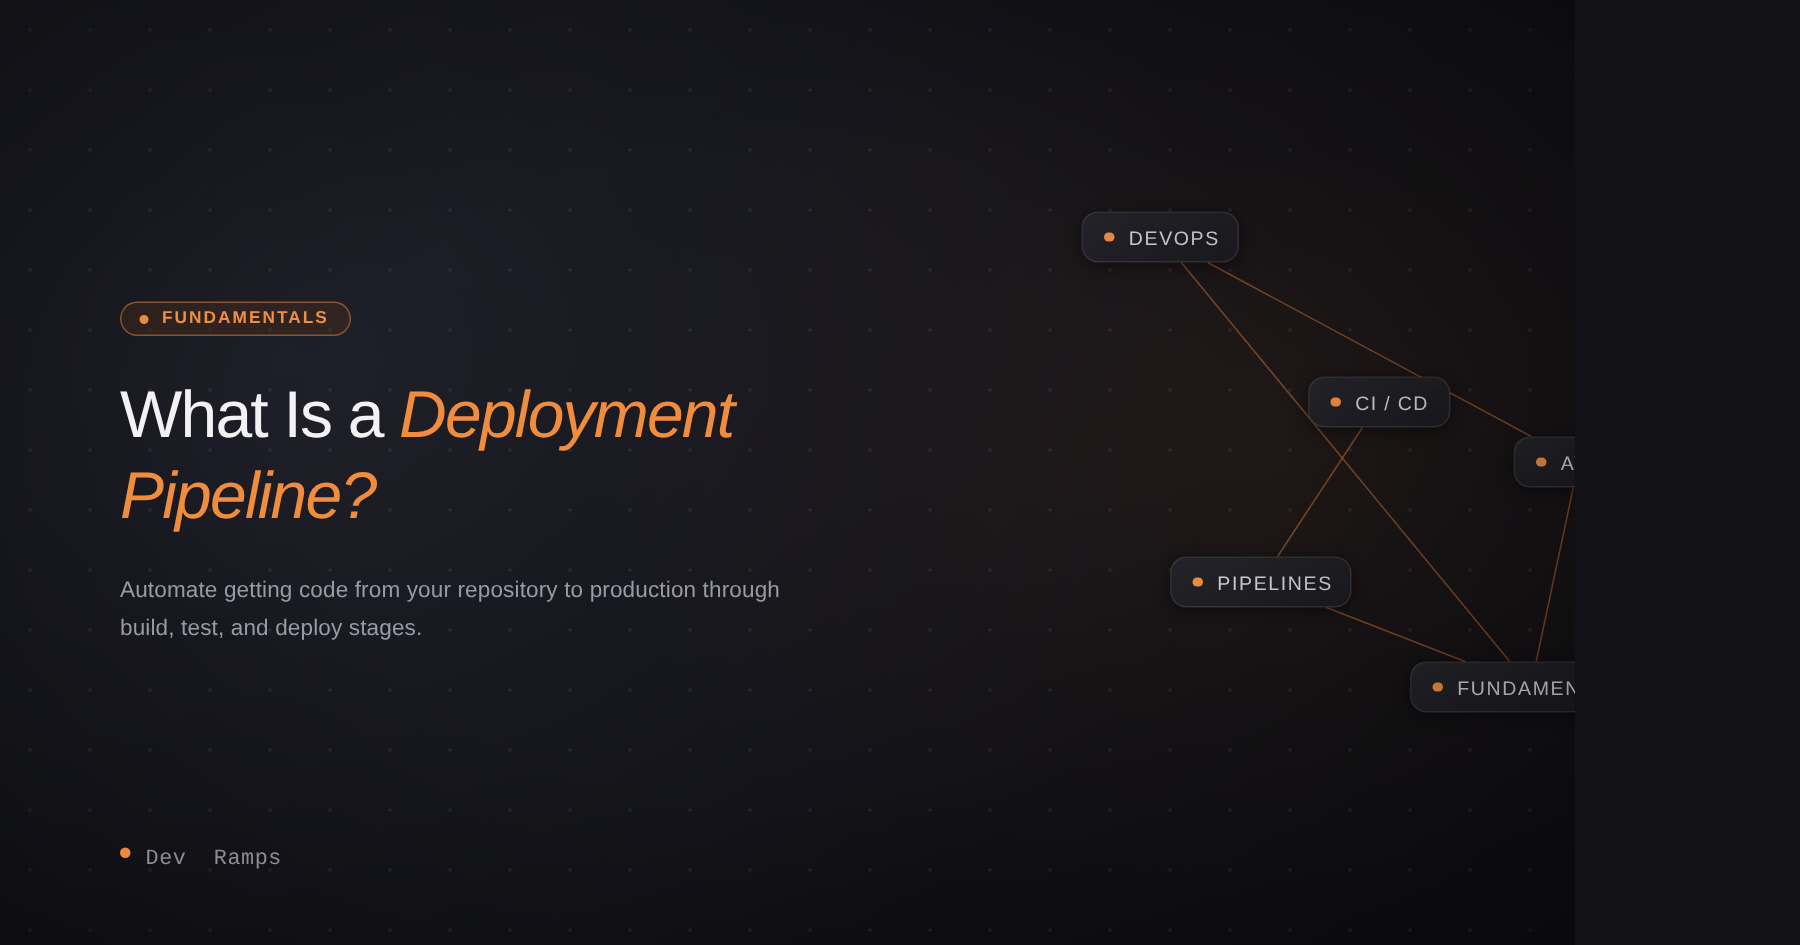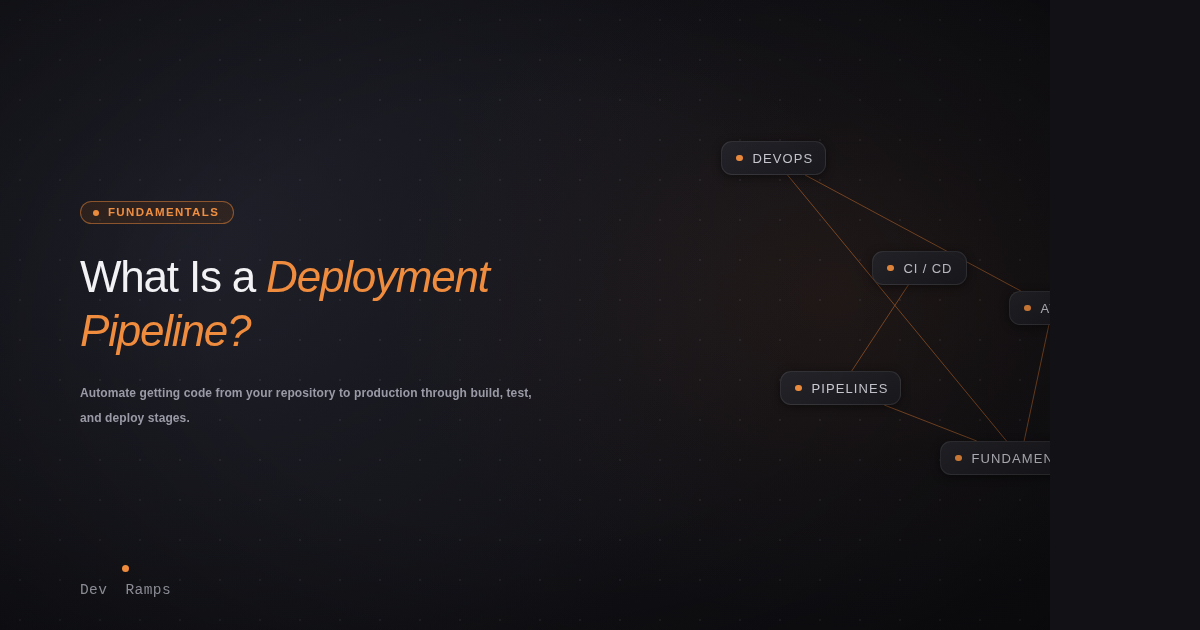--- a/index.html
+++ b/index.html
@@ -89,35 +89,32 @@
   #title .accent {
     color:#ef8c3e;
     font-style:italic;
   }
 
   #subtitle {
     position:absolute;
     left:0;
     top:381px;
     width:470px;
-    font-size:12px;
+    font-size:15px;
     line-height:25px;
     color:#9a9aa6;
     letter-spacing:0.1px;
-    font-weight:bold;
   }
 
   #brand {
     position:absolute;
     left:0;
     top:565px;
     display:flex;
-    align-items:center;
     gap:10px;
-    flex-direction:column;
   }
   #brand .dot {
     width:7px; height:7px; border-radius:50%;
     background:#ee8b3c;
     flex:none;
   }
   #brand .txt {
     font-family:"Liberation Mono", monospace;
     font-size:14.5px;
     color:#8b8b95;

